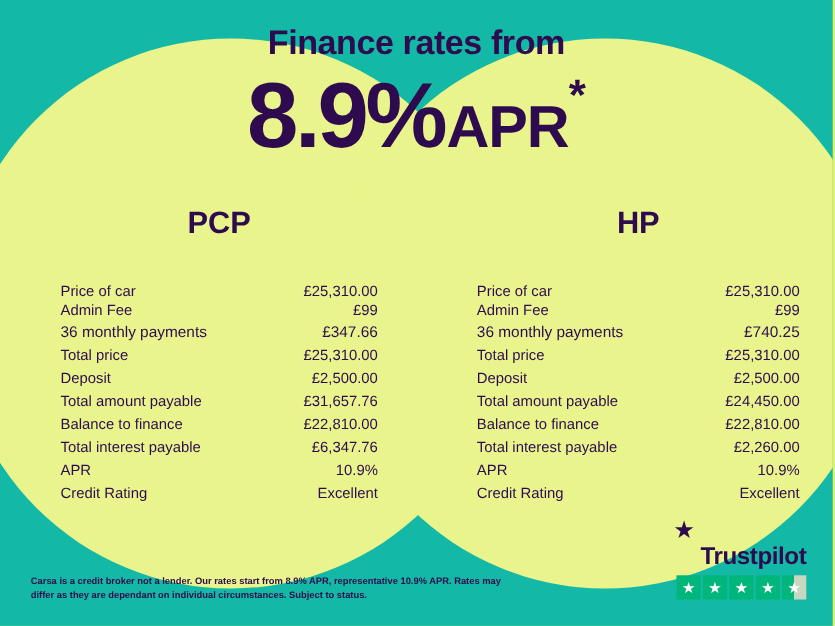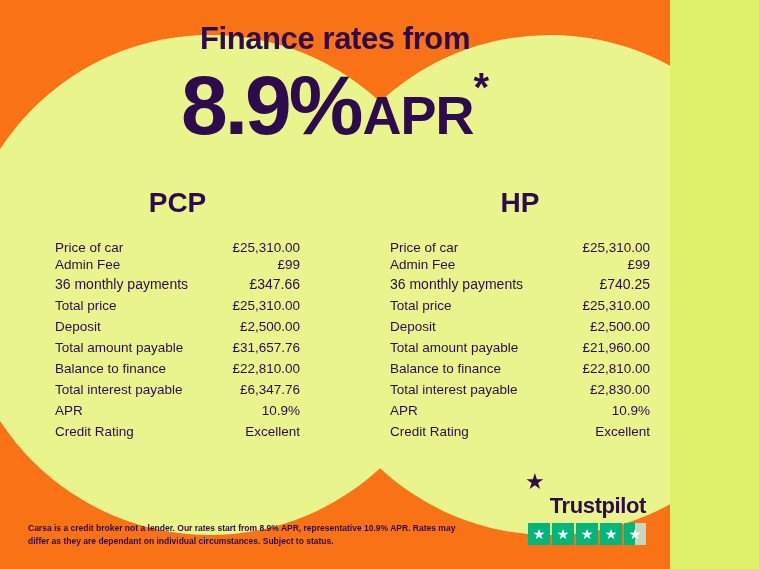--- a/index.html
+++ b/index.html
@@ -8,23 +8,23 @@
   }
   body {
     width: 759px;
     height: 569px;
     font-family: "Liberation Sans", sans-serif;
     background: #dff06a;
     overflow: hidden;
   }
   .stage {
     position: relative;
-    width: 670px;
+    width: 757px;
     height: 569px;
-    background: #f97316;
+    background: #14b8a6;
     overflow: hidden;
   }
   
   .blob {
     position: absolute;
     border-radius: 50%;
     background: #e9f58c;
     pointer-events: none;
   }
   .blob-left {
@@ -81,27 +81,27 @@
   }
   .columns {
     display: flex;
     margin-top: 40px;
   }
   .col {
     width: 50%;
     box-sizing: border-box;
   }
   .col-left { padding: 0 35px 0 55px; }
-  .col-right { padding: 0 20px 0 55px; }
+  .col-right { padding: 0 30px 0 55px; }
   .col-title {
     text-align: center;
     color: #2d0b4e;
     font-size: 28px;
     font-weight: bold;
-    margin-bottom: 20px;
+    margin-bottom: 37px;
   }
   .row {
     display: flex;
     justify-content: space-between;
     align-items: baseline;
     color: #2d0b4e;
     font-size: 13.5px;
     padding: 3px 0;
   }
   .row.tight { padding: 1px 0; }
@@ -247,29 +247,29 @@
         <div class="row">
           <span class="label">Total price</span>
           <span class="value">£25,310.00</span>
         </div>
         <div class="row">
           <span class="label">Deposit</span>
           <span class="value">£2,500.00</span>
         </div>
         <div class="row">
           <span class="label">Total amount payable</span>
-          <span class="value">£21,960.00</span>
+          <span class="value">£24,450.00</span>
         </div>
         <div class="row">
           <span class="label">Balance to finance</span>
           <span class="value">£22,810.00</span>
         </div>
         <div class="row">
           <span class="label">Total interest payable</span>
-          <span class="value">£2,830.00</span>
+          <span class="value">£2,260.00</span>
         </div>
         <div class="row">
           <span class="label">APR</span>
           <span class="value">10.9%</span>
         </div>
         <div class="row">
           <span class="label">Credit Rating</span>
           <span class="value">Excellent</span>
         </div>
       </div>

